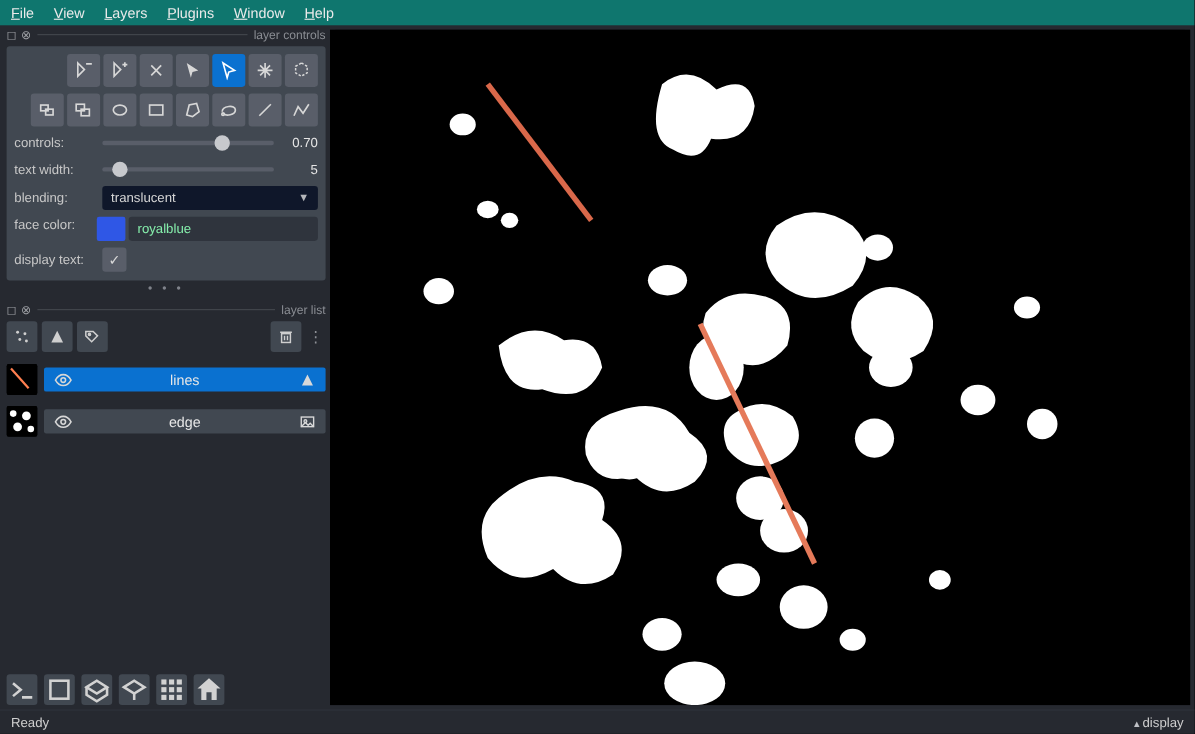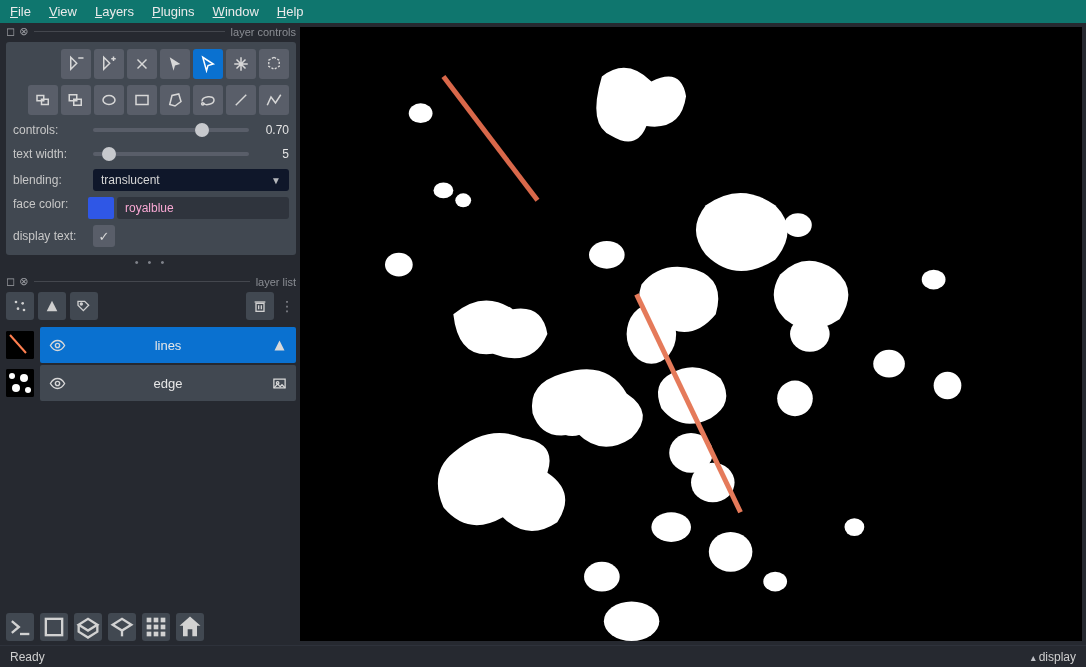--- a/index.html
+++ b/index.html
@@ -112,21 +112,21 @@
   }
   .select-box .chev { color:#b5b7bb; font-size:10px;}
   .color-row { display:flex; align-items:flex-start; gap:3px; }
   .color-row .lbl { width:72px; }
   .swatch { width:26px; height:22px; border-radius:2px; }
   .text-input {
     flex:1;
     background:#2f343d;
     border-radius:3px;
     padding:4px 8px;
-    color:#f9a8d4;
+    color:#86efac;
     font-size:12px;
   }
   .checkbox {
     width:22px; height:22px;
     background:#595e69;
     border-radius:3px;
     display:flex; align-items:center; justify-content:center;
     color:#d8d8d8;
     font-size:13px;
   }
@@ -151,21 +151,21 @@
   .layer-list { display:flex; flex-direction:column; gap:4px; margin-top:4px;}
   .layer-row {
     display:flex; align-items:center; gap:0;
     height:34px;
   }
   .layer-thumb {
     width:28px; height:28px; background:#000; margin-right:6px;
     border-radius:2px; overflow:hidden;
   }
   .layer-bar {
-    flex:1; height:36px;
+    flex:1; height:22px;
     background:#414851;
     display:flex; align-items:center;
     border-radius:2px;
     padding:0 8px;
     gap:8px;
     color:#e7e7e7;
   }
   .layer-bar.selected { background:#0a71d0; }
   .eye { width:18px; color:#d7d7d7; font-size:15px; display:flex; align-items:center; justify-content:center;}
   .layer-name { flex:1; text-align:center; font-size:13px;}

